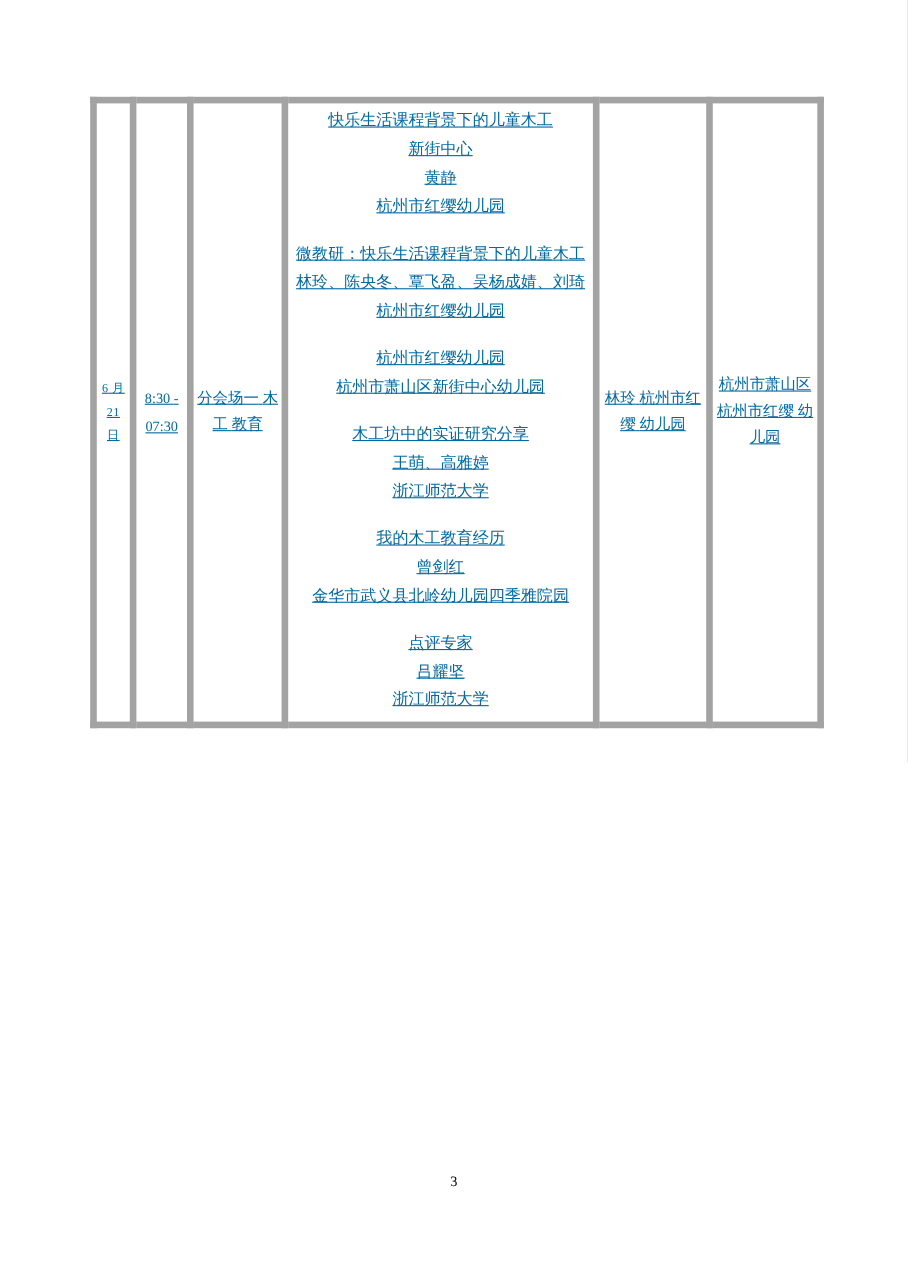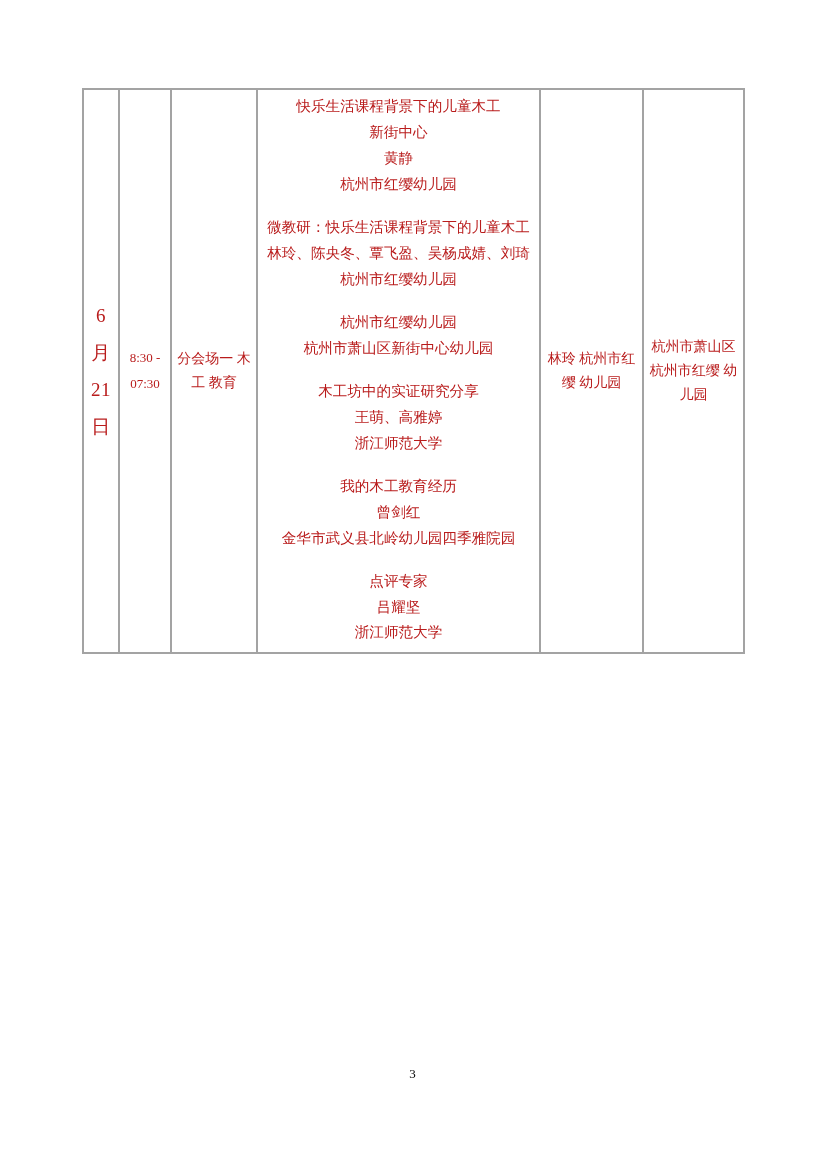--- a/index.html
+++ b/index.html
@@ -24,37 +24,38 @@
     left: 82px;
     top: 88px;
     width: 661px;
   }
   table.schedule {
     border-collapse: collapse;
     table-layout: fixed;
     width: 661px;
   }
   table.schedule td {
-    border: 2px solid #a3a3a3;
+    border: 6px solid #a3a3a3;
     vertical-align: middle;
     padding: 4px 2px;
-    color: #b91c1c;
+    color: #0369a1;
+    text-decoration: underline;
   }
   .col-date   { width: 36px; }
   .col-time   { width: 52px; }
   .col-venue  { width: 86px; }
   .col-main   { width: 283px; }
   .col-host   { width: 103px; }
   .col-place  { width: 101px; }
 
   .cell-center {
     text-align: center;
   }
   .date-cell {
-    font-size: 19px;
+    font-size: 11px;
     line-height: 1.95;
     letter-spacing: 0.5px;
   }
   .time-cell {
     font-size: 13px;
     line-height: 2.05;
   }
   .venue-cell {
     font-size: 14px;
     line-height: 1.72;

